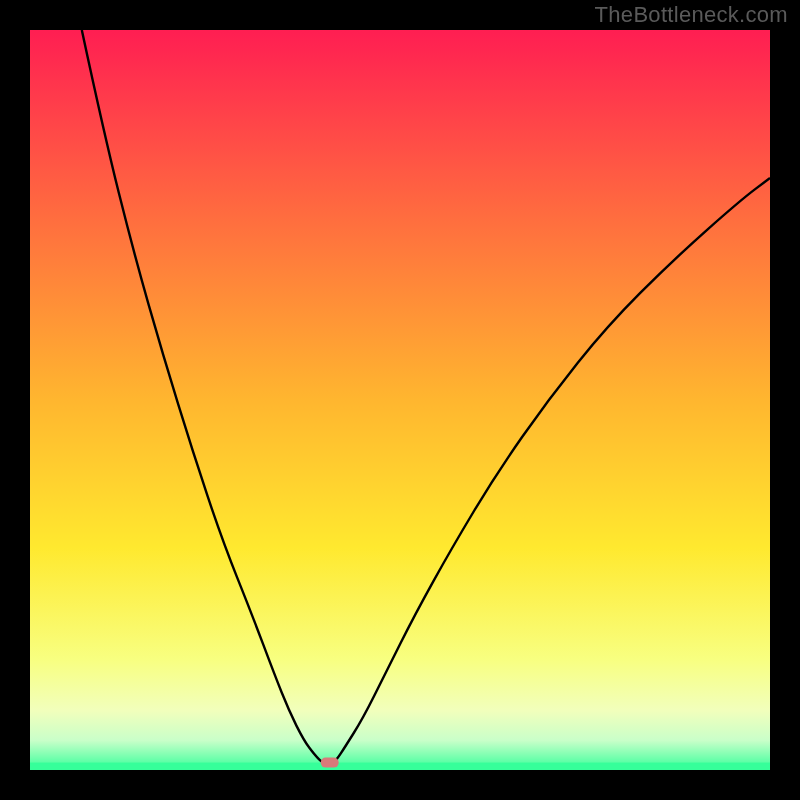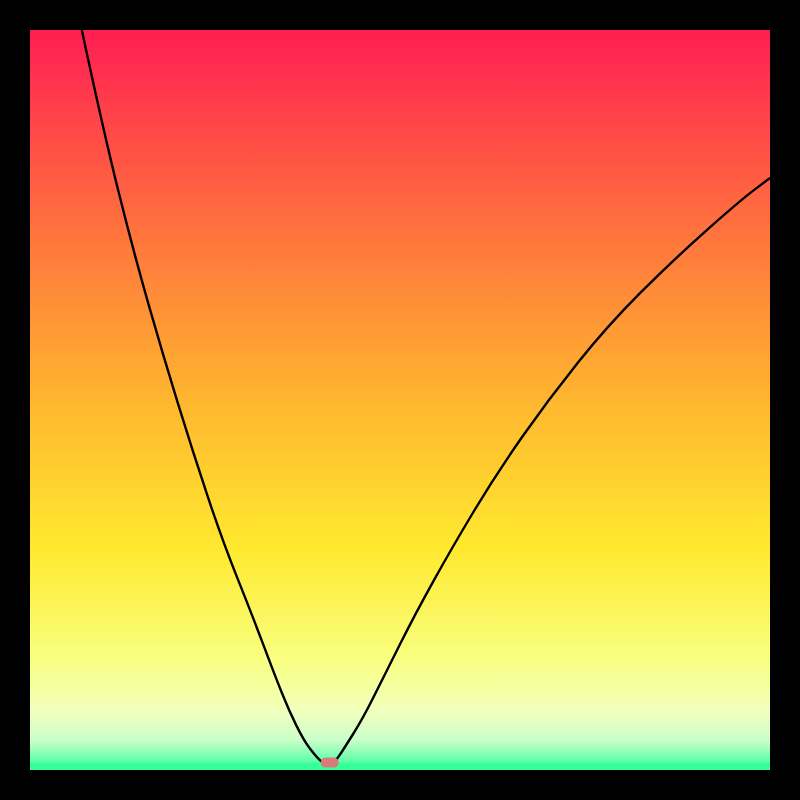--- a/index.html
+++ b/index.html
@@ -35,20 +35,21 @@
     height: 740px;
   }
   svg {
     display: block;
   }
 </style>
 </head>
 <body>
 
 <div class="outer">
+  <div class="watermark">TheBottleneck.com</div>
 
   <div class="plot-wrap">
     <svg id="chart-svg" width="740" height="740" viewBox="0 0 740 740" preserveAspectRatio="none">
       <defs>
         <linearGradient id="bg-grad" x1="0" y1="0" x2="0" y2="1">
             <stop offset="0%" stop-color="#ff1e52"></stop>
             <stop offset="25%" stop-color="#ff6c3f"></stop>
             <stop offset="50%" stop-color="#ffb62f"></stop>
             <stop offset="70%" stop-color="#ffe92f"></stop>
             <stop offset="85%" stop-color="#f8ff80"></stop>

